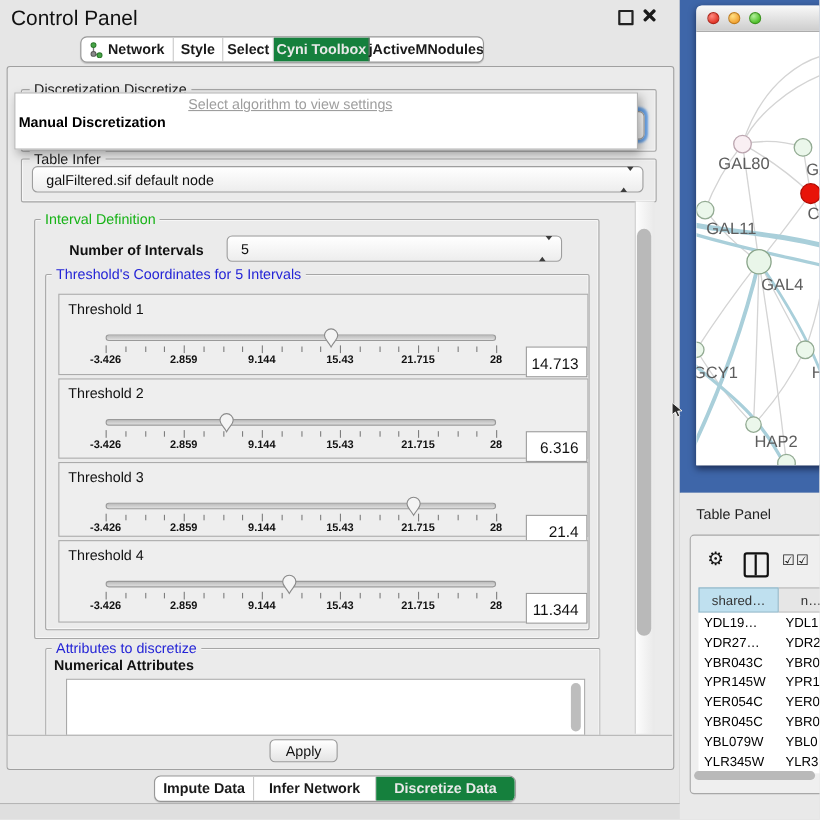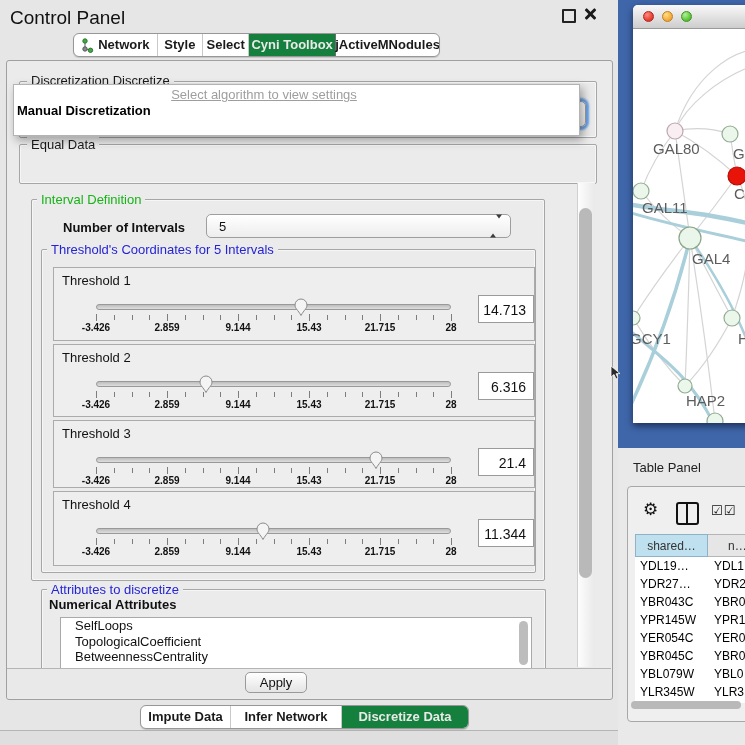--- a/index.html
+++ b/index.html
@@ -53,21 +53,21 @@
   #algo-popup .it2{position:absolute;left:3px;top:34px;font-size:13px;color:#000;}
   
   .thpanel{position:absolute;left:46px;width:482px;background:#eeeeee;
            border:1px solid #ababab;box-sizing:border-box;}
   .thlabel{position:absolute;left:8px;top:5px;font-size:13px;font-weight:normal;color:#111;}
   .track{position:absolute;left:42px;top:36px;width:355px;height:6px;border-radius:3px;
          background:linear-gradient(#bdbdbd,#dedede);border:1px solid #999;box-sizing:border-box;}
   .tick{position:absolute;width:1px;background:#7d7d7d;}
   .ticklabel{position:absolute;width:44px;text-align:center;font-size:10px;font-weight:bold;color:#111;}
   .handle{position:absolute;top:29px;width:16px;height:20px;}
-  .valuebox{position:absolute;left:424px;top:27px;width:56px;height:28px;background:#fff;
+  .valuebox{position:absolute;left:424px;top:47px;width:56px;height:28px;background:#fff;
             border:1px solid #9a9a9a;font-size:14px;color:#111;text-align:right;
             line-height:28px;padding-right:7px;box-sizing:border-box;}
   
   #attr-list{left:60px;top:617px;width:470px;height:50px;background:#fff;
              border:1px solid #a9a9a9;overflow:hidden;}
   .attr-item{font-size:13px;color:#111;padding-left:14px;line-height:15.5px;}
   #attr-scroll{position:absolute;right:3px;top:3px;width:9px;height:44px;
                background:#bdbdbd;border-radius:5px;}
   
   #v-scroll-track{left:577px;top:183px;width:17px;height:484px;
@@ -149,21 +149,25 @@
 
   <div id="content" class="abs">
 
     <div class="groupbox" style="left:12px;top:20px;width:576px;height:55px;"></div>
     <div class="grouptitle t-black" style="left:20px;top:12px;">Discretization Discretize</div>
     <div id="algo-combo" class="combo" style="left:22px;top:40px;">
       <span class="spin"><span class="ud up"></span><span class="ud down"></span></span>
     </div>
 
     <div class="groupbox" style="left:12px;top:83px;width:576px;height:38px;"></div>
-    <div class="grouptitle t-black" style="left:20px;top:76px;">Equal Data</div>
+    <div class="grouptitle t-black" style="left:20px;top:76px;">Table Infer</div>
+    <div id="tabledata-combo" class="combo" style="left:22px;top:90px;">
+      <span>galFiltered.sif default node</span>
+      <span class="spin"><span class="ud up"></span><span class="ud down"></span></span>
+    </div>
 
     <div class="groupbox" style="left:24px;top:138px;width:512px;height:380px;"></div>
     <div class="grouptitle t-green" style="left:30px;top:131px;">Interval Definition</div>
     <div class="abs" style="left:56px;top:159px;font-size:13px;font-weight:bold;color:#111;">Number of Intervals</div>
     <div id="numint-combo" class="combo" style="left:199px;top:153px;">
       <span>5</span>
       <span class="spin"><span class="ud up"></span><span class="ud down"></span></span>
     </div>
 
     <div class="groupbox" style="left:34px;top:188px;width:493px;height:322px;"></div>
@@ -318,25 +322,20 @@
     <div class="valuebox">11.344</div>
         </div>
       </div>
 
     <div class="groupbox" style="left:34px;top:528px;width:503px;height:80px;border-bottom:none;"></div>
     <div class="grouptitle t-blue" style="left:40px;top:521px;">Attributes to discretize</div>
     <div class="abs" style="left:42px;top:536px;font-size:13px;font-weight:bold;color:#111;">Numerical Attributes</div>
   </div>
 
   <div id="attr-list" class="abs">
-    <div id="attr-items">
-        <div class="attr-item">SelfLoops</div>
-        <div class="attr-item">TopologicalCoefficient</div>
-        <div class="attr-item">BetweennessCentrality</div>
-      </div>
     <div id="attr-scroll"></div>
   </div>
 
   <div id="v-scroll-track" class="abs"></div>
   <div id="v-scroll-thumb" class="abs"></div>
 
   <div id="footer" class="abs"></div>
   <div id="apply-btn" class="abs">Apply</div>
 
   <div id="bottom-tabs" class="abs tabbar">

